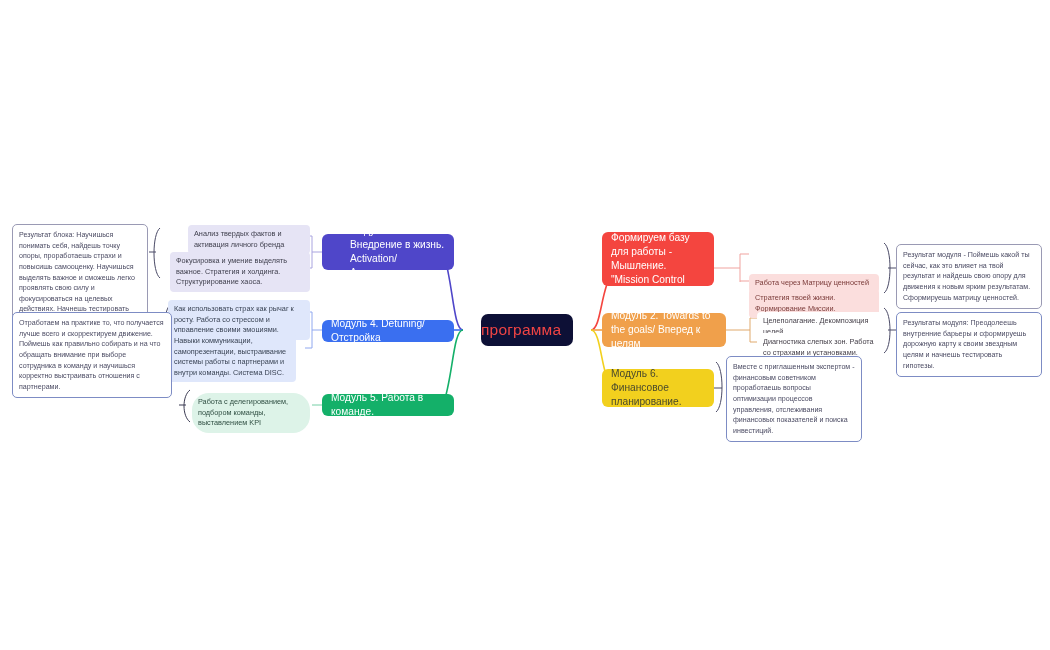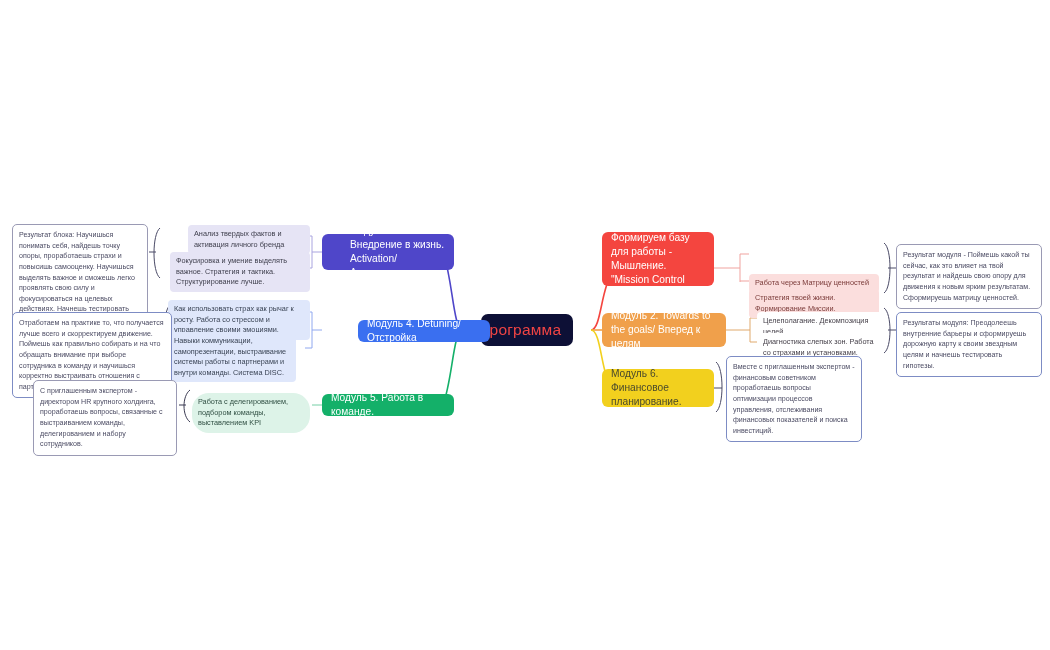--- a/index.html
+++ b/index.html
@@ -140,42 +140,39 @@
     <span>Вместе с приглашенным экспертом - финансовым советником проработаешь вопросы  оптимизации процессов управления, отслеживания финансовых показателей и поиска инвестиций.</span>
   </div>
 
   <div class="node module m3" style="left:322px;top:234px;width:132px;height:36px;padding-left:28px;">
     <span>Модуль 3. Взлет. Внедрение в жизнь. Activation/Активация</span>
   </div>
   <div class="node sub purple" style="left:188px;top:225px;width:122px;">
     <span>Анализ твердых фактов и активация личного бренда</span>
   </div>
   <div class="node sub purple" style="left:170px;top:252px;width:140px;">
-    <span>Фокусировка и умение выделять важное. Стратегия и тактика. Структурирование лучше.</span>
+    <span>Фокусировка и умение выделять важное. Стратегия и холдинга. Структурирование хаоса.</span>
   </div>
   <div class="node outcome grayline" style="left:12px;top:224px;width:136px;">
     <span>Результат блока: Научишься понимать себя, найдешь точку опоры, проработаешь страхи и повысишь самооценку. Научишься выделять важное и сможешь легко проявлять свою силу  и фокусироваться на целевых действиях. Начнешь тестировать гипотезы.</span>
   </div>
 
-  <div class="node module m4" style="left:322px;top:320px;width:132px;height:22px;margin-left:36px;">
+  <div class="node module m4" style="left:322px;top:320px;width:132px;height:22px;">
     <span>Модуль 4. Detuning/ Отстройка</span>
   </div>
   <div class="node sub blue" style="left:168px;top:300px;width:142px;">
     <span>Как использовать страх как рычаг к росту. Работа со стрессом и управление своими эмоциями.</span>
   </div>
   <div class="node sub blue" style="left:168px;top:332px;width:128px;">
     <span>Навыки коммуникации, самопрезентации, выстраивание системы работы с партнерами и внутри команды. Система DISC.</span>
   </div>
   <div class="node outcome blueline" style="left:12px;top:304px;width:160px;margin-top:8px;">
     <span>Отработаем на практике то,  что получается лучше всего и скорректируем движение. Поймешь как правильно собирать  и на что обращать внимание при выборе сотрудника в команду и научишься корректно выстраивать отношения с партнерами.</span>
   </div>
 
   <div class="node module m5" style="left:322px;top:394px;width:132px;height:22px;">
     <span>Модуль 5. Работа в команде.</span>
   </div>
   <div class="node sub green" style="left:192px;top:393px;width:118px;">
     <span>Работа с делегированием, подбором команды, выставлением KPI</span>
   </div>
-  <div class="node outcome grayline" style="left:33px;top:380px;width:144px;">
-    <span>С приглашенным экспертом - директором HR крупного холдинга, проработаешь вопросы, связанные с выстраиванием команды, делегированием и набору сотрудников.</span>
-  </div>
 
 </div>
 
 </body></html>

